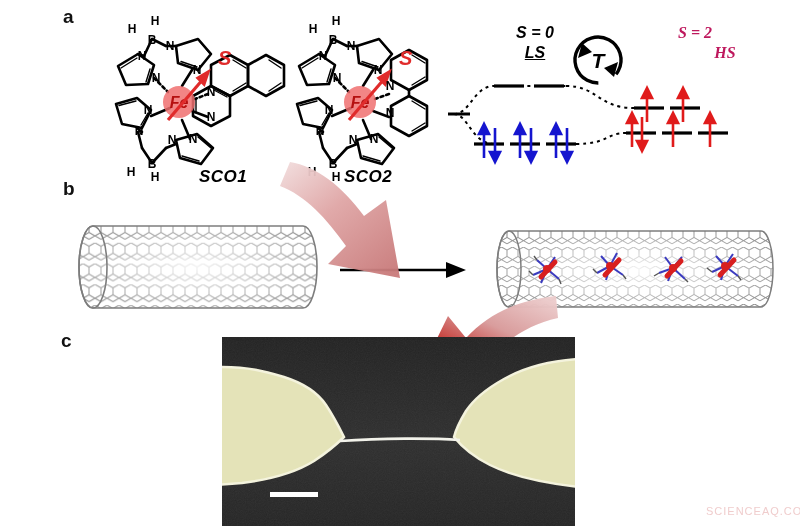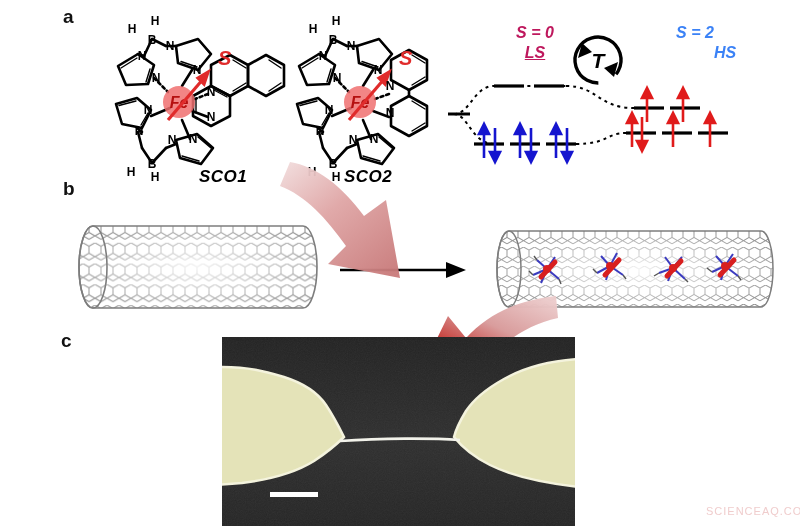--- a/index.html
+++ b/index.html
@@ -5,22 +5,22 @@
   html,body{margin:0;padding:0;background:#fff;}
   body{width:800px;height:530px;position:relative;overflow:hidden;
        font-family:"Liberation Sans", sans-serif;}
   .fig{position:absolute;left:0;top:0;width:800px;height:530px;}
   .panel-label{position:absolute;font-weight:bold;font-size:19px;color:#111;
                font-family:"Liberation Sans", sans-serif;}
   .mol-name{position:absolute;font-style:italic;font-weight:bold;font-size:17px;color:#000;
             letter-spacing:.5px;margin-left:44px;}
   .sd-label{position:absolute;font-style:italic;font-weight:bold;font-size:16px;
             text-align:center;line-height:1.15;white-space:pre;}
-  .ls-col{color:#be185d;}
-  .hs-col{color:#3b82f6;}
+  .ls-col{color:#000000;}
+  .hs-col{color:#be185d;font-family:Liberation Serif, serif;}
   .watermark{position:absolute;font-size:11px;letter-spacing:1px;color:#f0cdcd;
              font-family:"Liberation Sans", sans-serif;}
   .sem-wrap{position:absolute;overflow:hidden;background:#2b2b2b;}
   svg{display:block;overflow:visible;}
 </style>
 </head>
 <body>
 
 <div class="fig">
 

